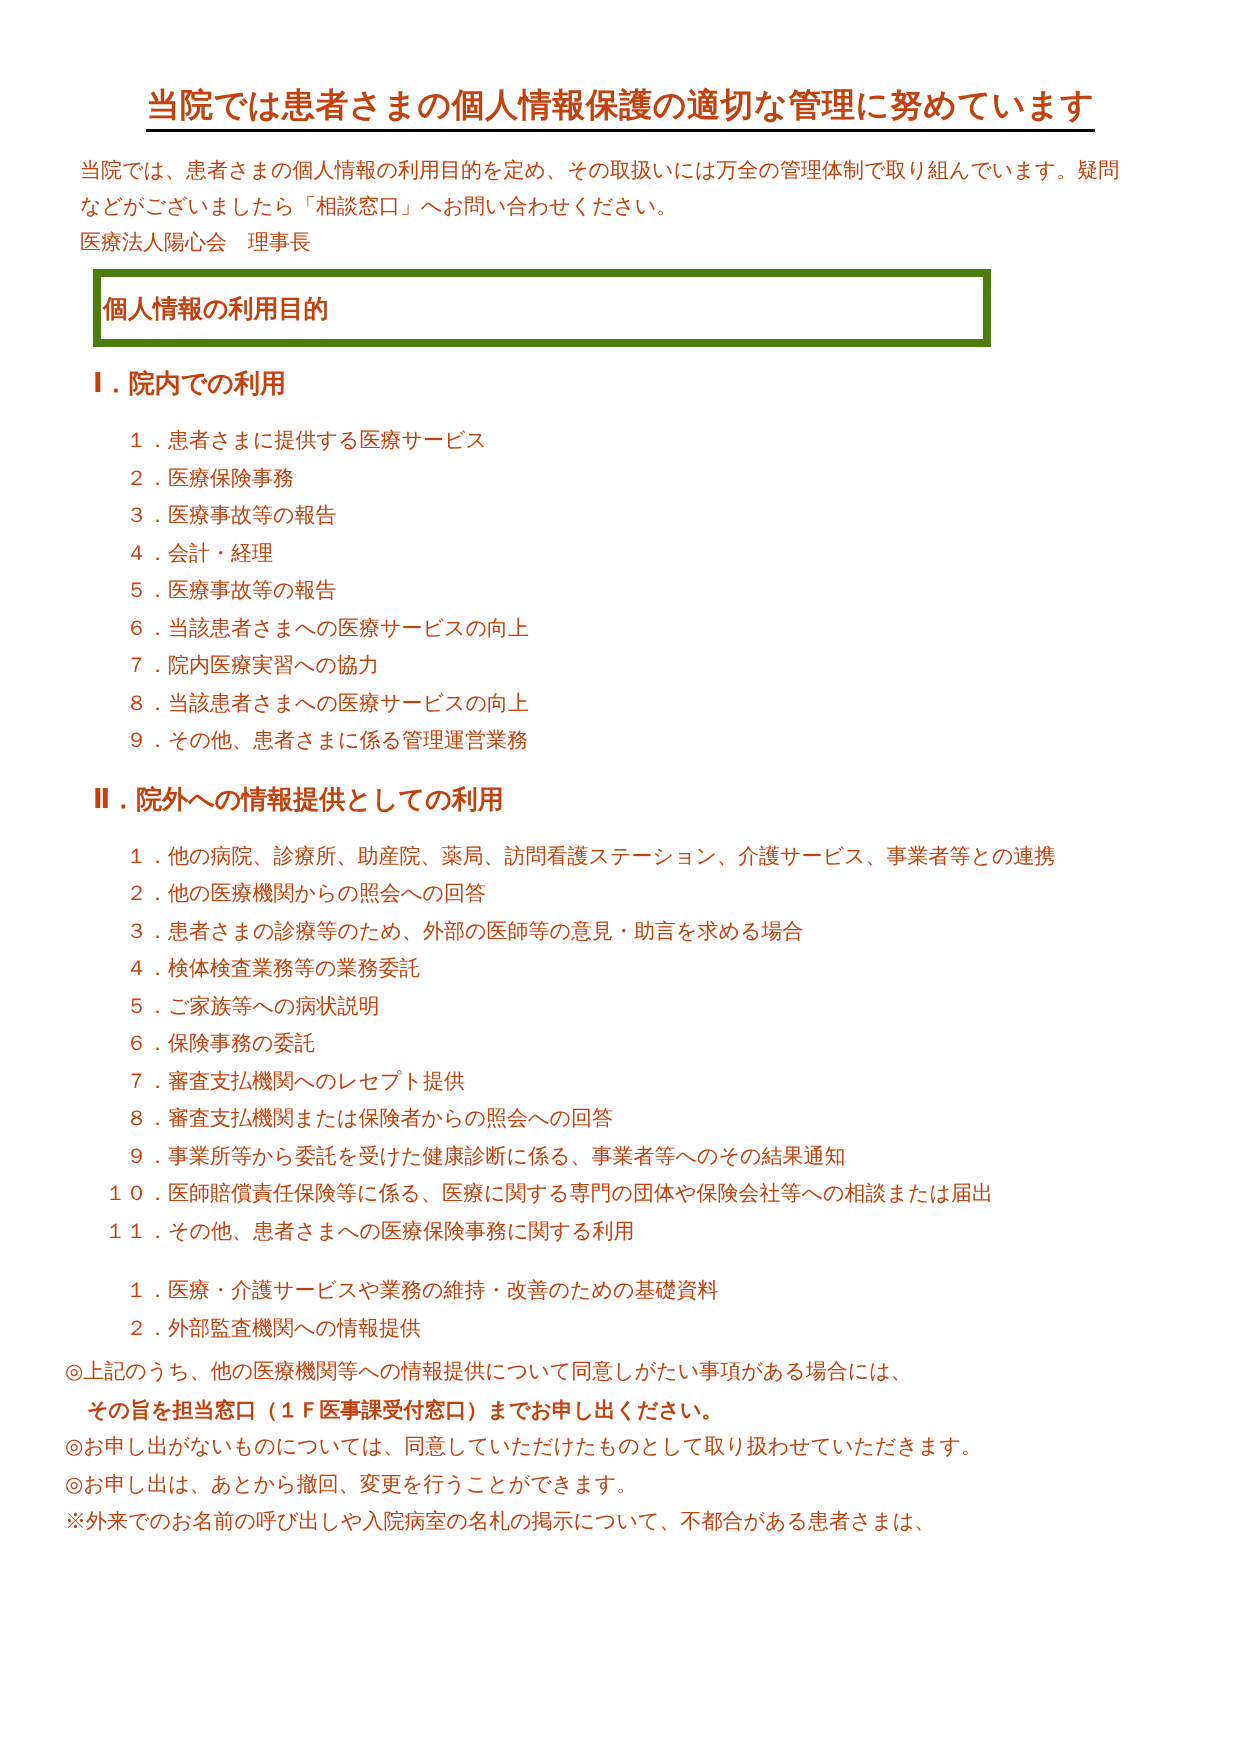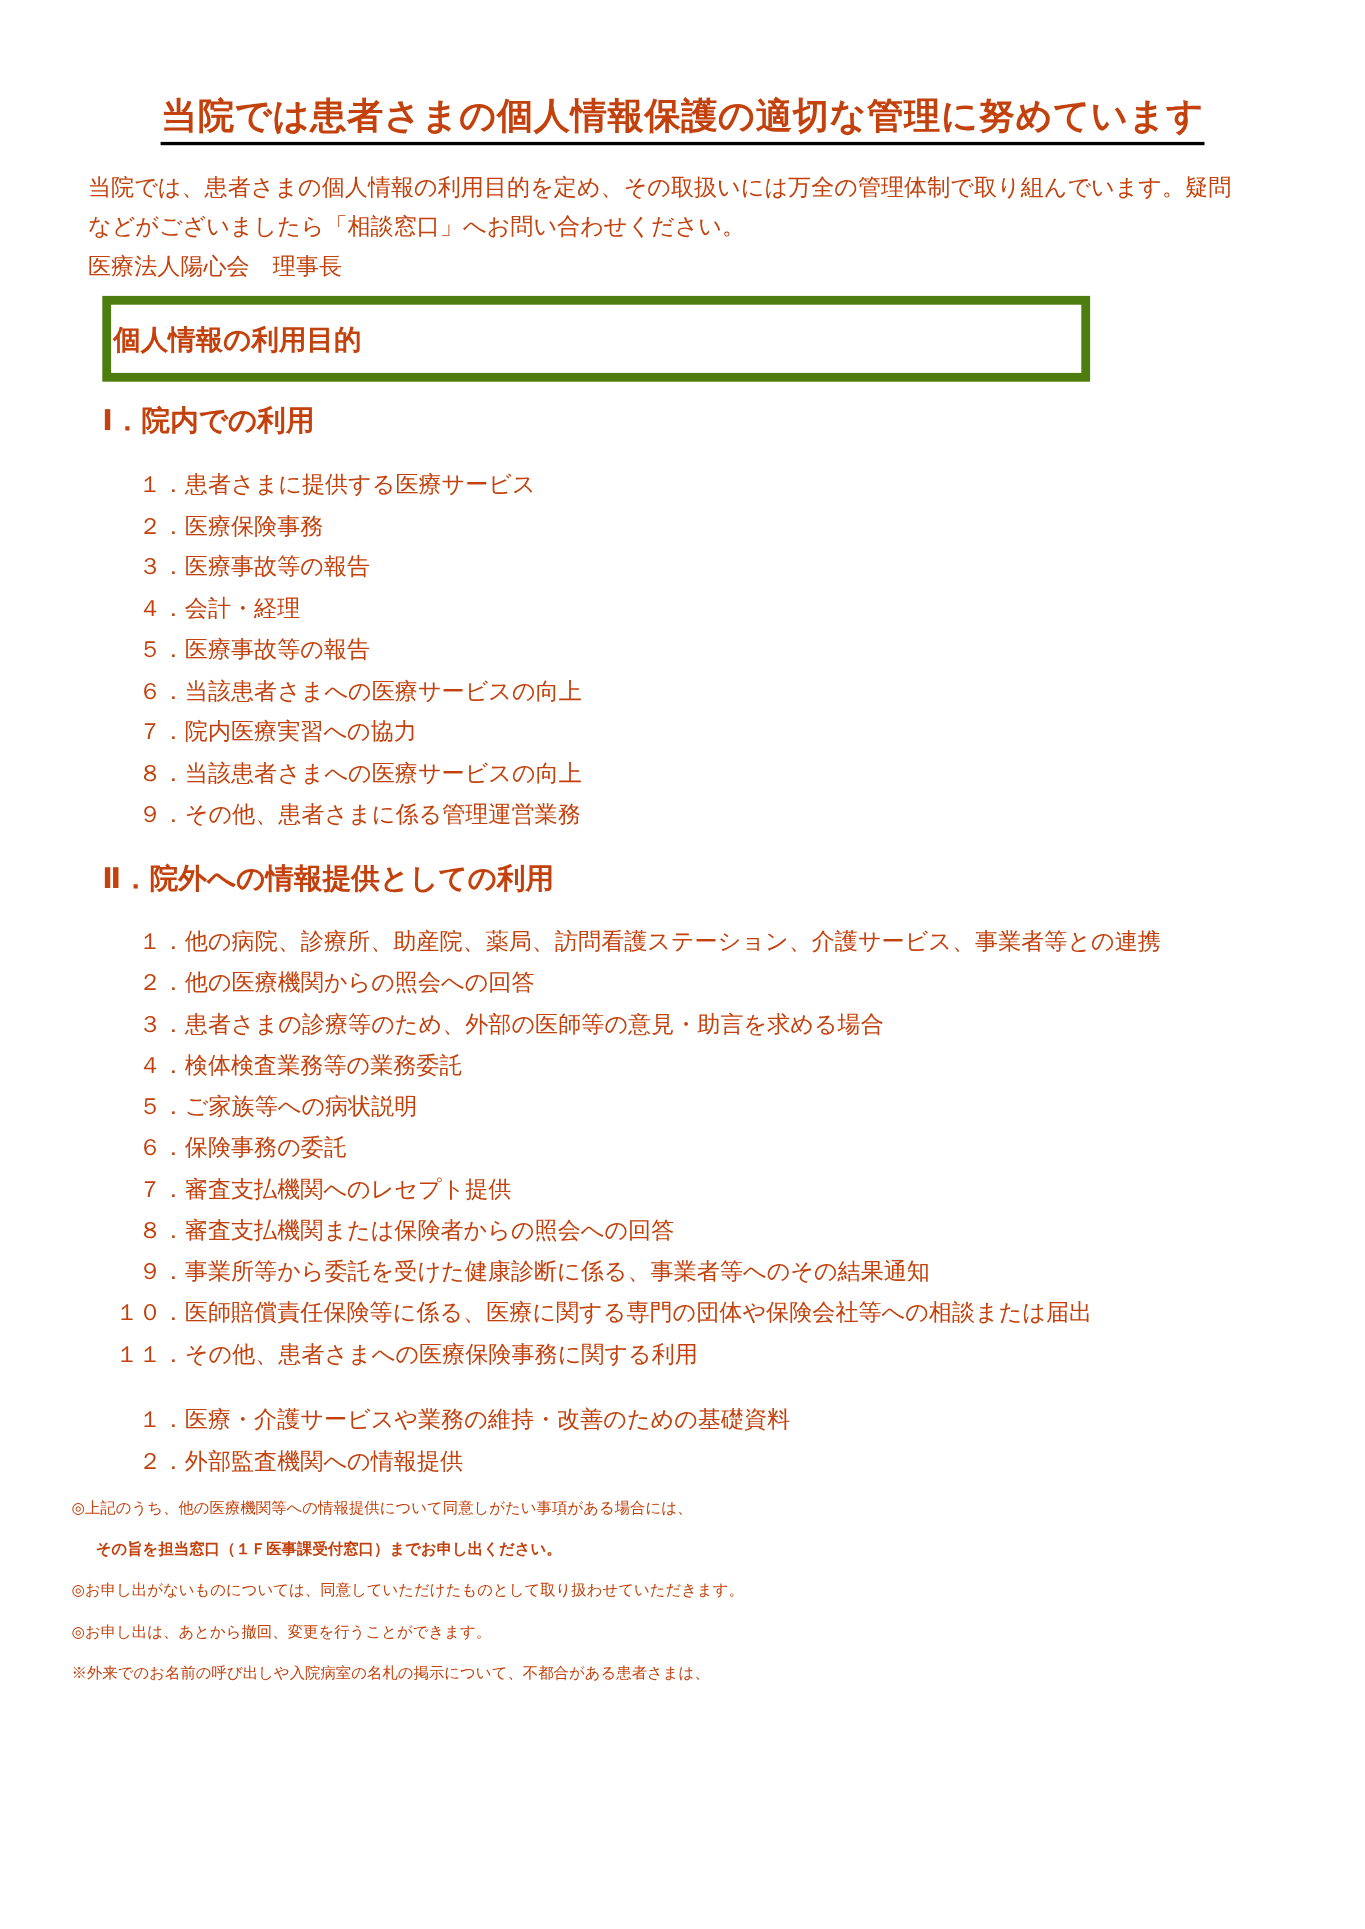--- a/index.html
+++ b/index.html
@@ -72,21 +72,21 @@
     flex: 0 0 88px;
     text-align: right;
     white-space: pre;
   }
   ul.items li .text { flex: 1; }
 
   .sec-gap-heading { margin-top: 22px; }
 
   
   .notes { margin: 6px 0 0 -15px; }
-  .note-line { font-size: 14px; line-height: 37.5px; }
+  .note-line { font-size: 21px; line-height: 37.5px; }
   .note-line.indent { padding-left: 22px; font-weight: bold; }
 </style>
 </head>
 <body>
 
 <div class="page">
 
   <div class="title-row">
     <span class="doc-title">当院では患者さまの個人情報保護の適切な管理に努めています</span>
   </div>

